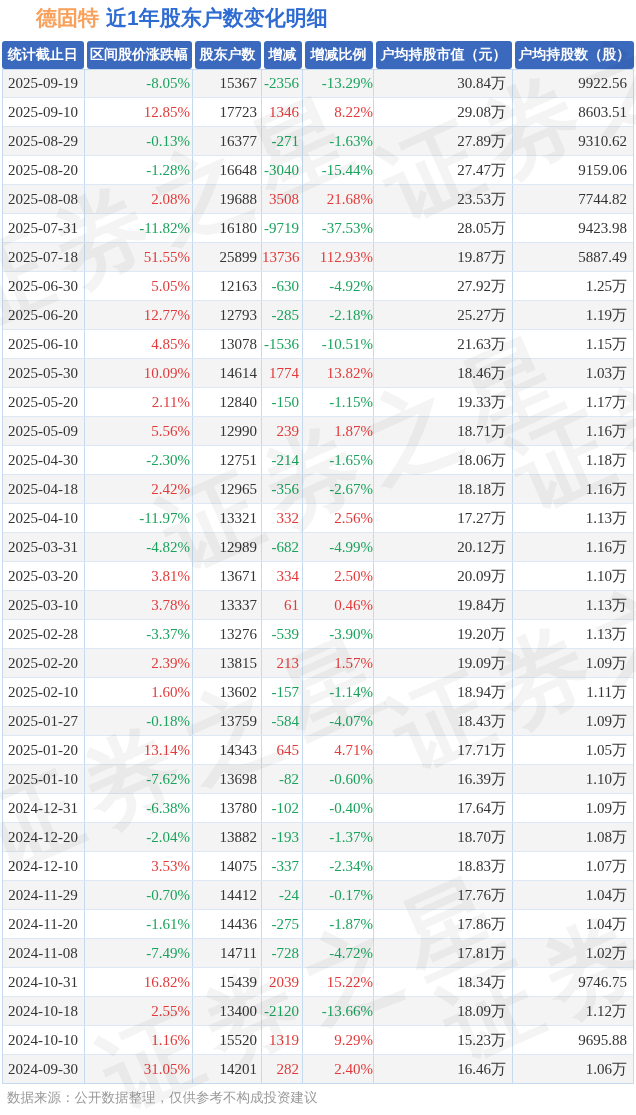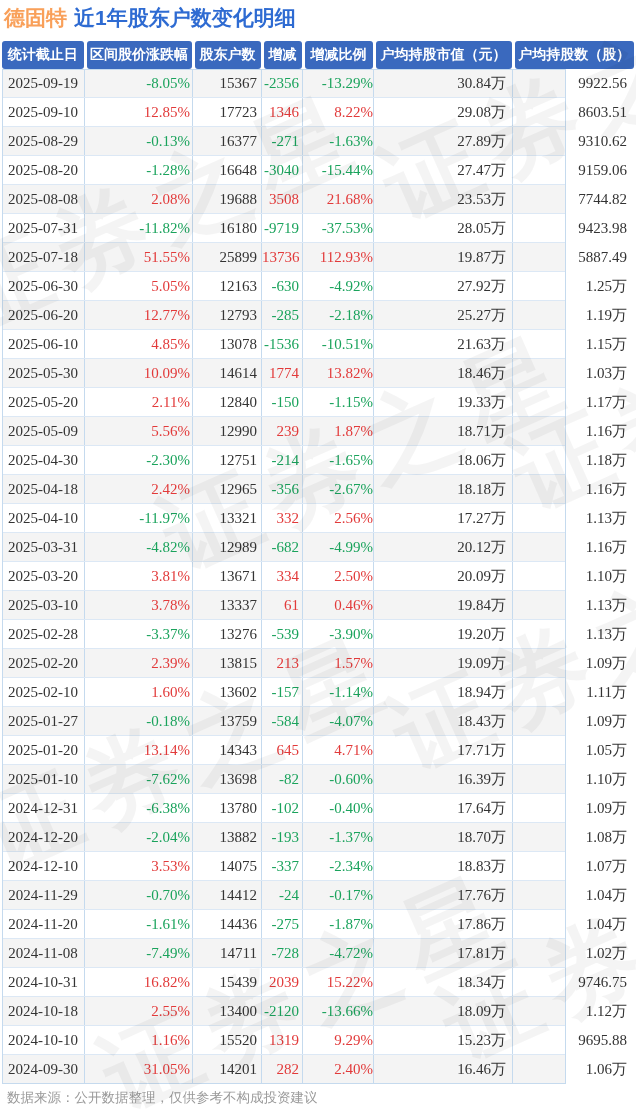--- a/index.html
+++ b/index.html
@@ -7,23 +7,23 @@
     position:relative;width:636px;height:1115px;background:#fff;overflow:hidden;
     font-family:"Liberation Sans",sans-serif;
     --cols:83px 108px 69px 41px 71px 139px 121px;
     --up:#E23A3A;--down:#1AA35C;--headerbg:#3A69BE;--border:#C5DAEE;
     --rowline:#DCE8F5;--stripe:#F4F4F4;--text:#333333;
   }
   .wm-layer{position:absolute;inset:0;pointer-events:none;z-index:5;overflow:hidden;}
   .wm{position:absolute;font-size:95px;font-weight:bold;letter-spacing:14px;
       color:rgba(0,0,0,0.045);transform:rotate(-24deg);white-space:nowrap;}
   .title{position:absolute;top:4px;left:4px;font-size:21px;font-weight:bold;white-space:nowrap;z-index:2;}
-  .title .stock{color:var(--c-stock);}
+  .title .stock{color:var(--c-stock);margin-left:32px;}
   .title .rest{color:var(--c-title);margin-left:7px;}
-  .tablewrap{position:absolute;top:41px;left:2px;width:564px;z-index:1;}
+  .tablewrap{position:absolute;top:41px;left:2px;width:632px;z-index:1;}
   .thead{display:grid;grid-template-columns:var(--cols);height:28px;}
   .thcell{display:flex;padding:0 1.5px;box-sizing:border-box;}
   .thcell:first-child{padding-left:0;}
   .thcell:last-child{padding-right:0;}
   .thbox{flex:1;background:var(--headerbg);color:#fff;border-radius:3px;
          display:flex;align-items:center;justify-content:center;
          font-size:14px;font-weight:bold;white-space:nowrap;overflow:hidden;}
   .tbody{position:relative;}
   .tbody::after{content:"";position:absolute;inset:0;border:1px solid var(--border);pointer-events:none;}
   .tr{display:grid;grid-template-columns:var(--cols);height:29px;box-sizing:border-box;

